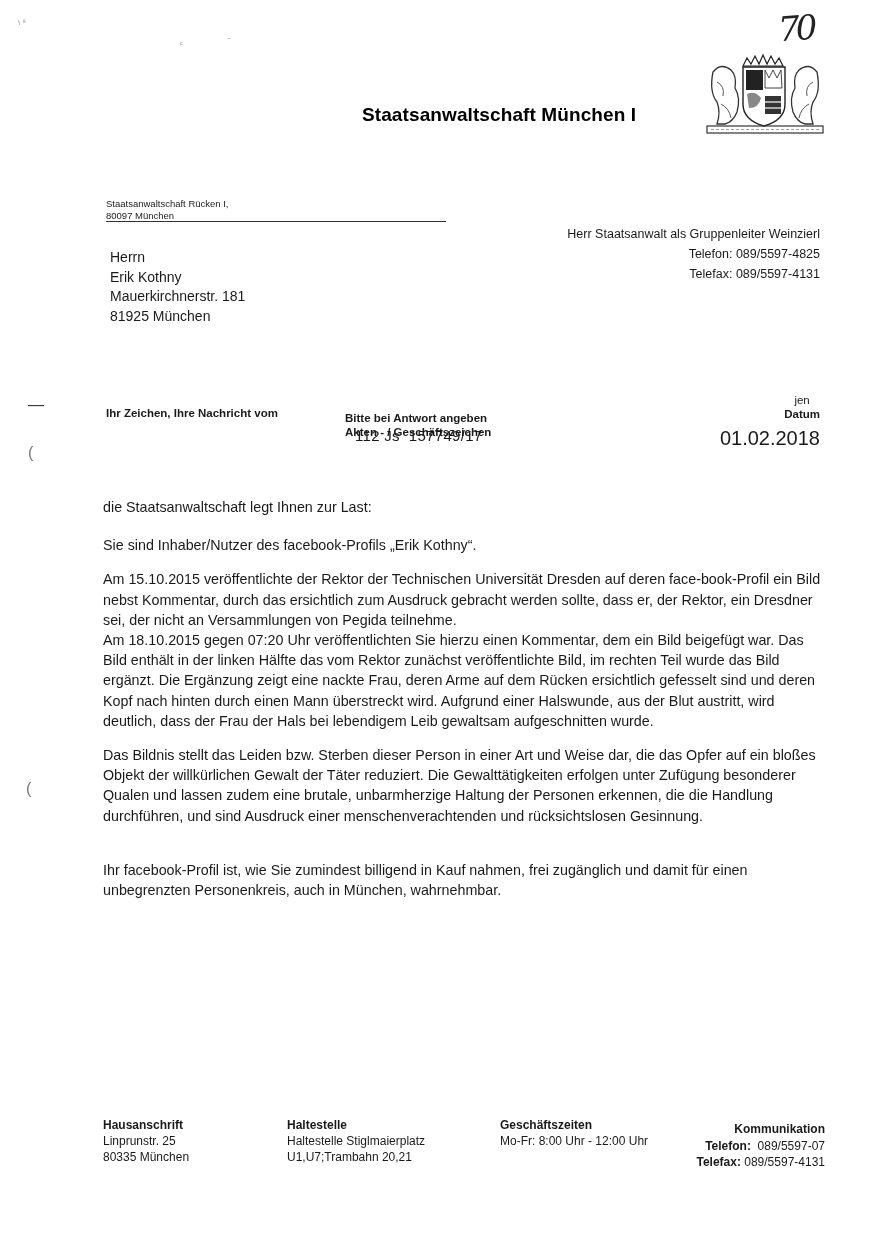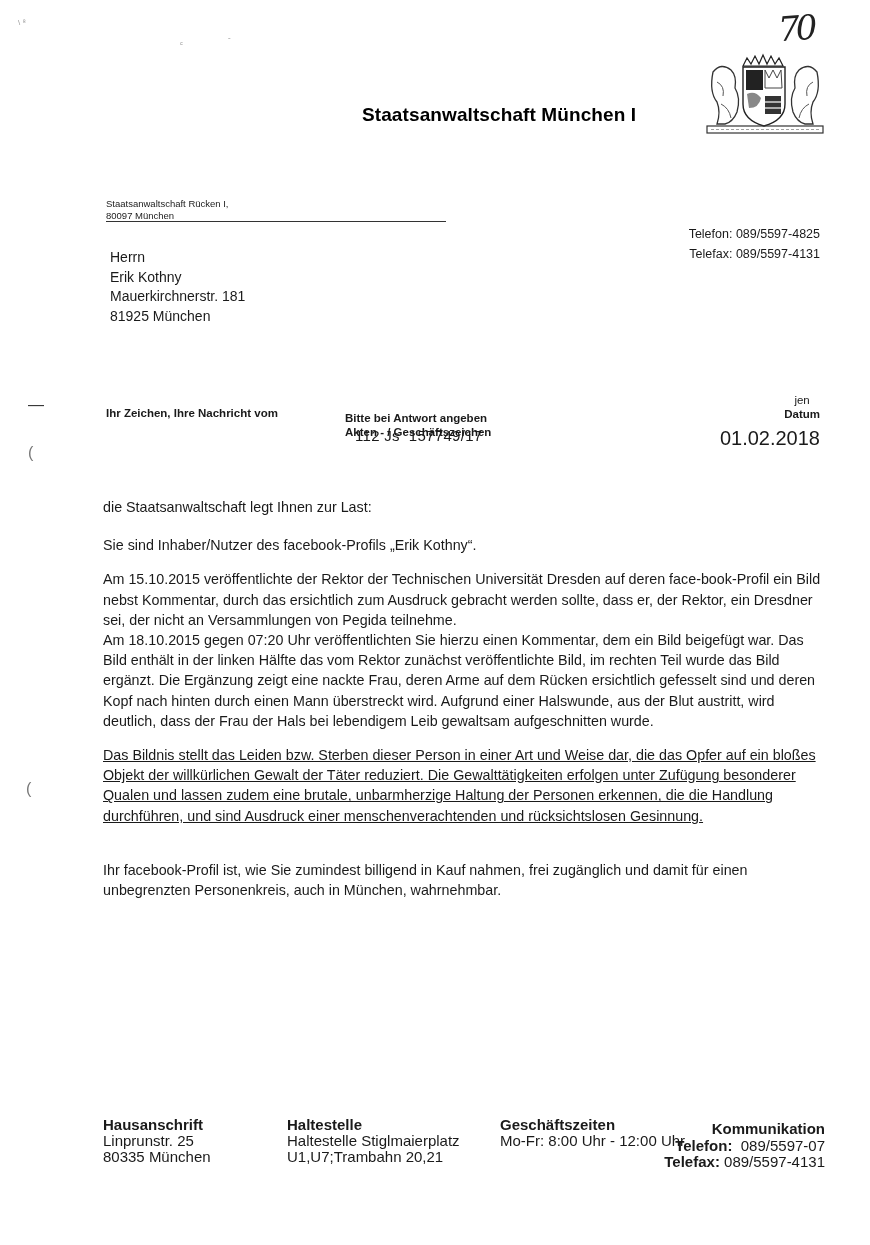--- a/index.html
+++ b/index.html
@@ -30,22 +30,22 @@
     .date-col { right: 50px; top: 393px; text-align: center; }
     .date-value { right: 50px; top: 427px; font-size: 20px; text-align: right; }
     .letter-body {
       left: 103px; top: 497px; width: 727px; font-size: 14.3px; line-height: 20.2px;
     }
     .letter-body p { margin: 0; }
     .greeting { margin-bottom: 24px !important; }
     .lead { margin-bottom: 18px !important; }
     .profile { margin-bottom: 14px !important; }
     .para { margin-bottom: 14px !important; }
-    .para2 { margin-bottom: 34px !important; text-decoration: underline; }
-    .footer { top: 1117px; font-size: 15px; line-height: 16px; }
+    .para2 { margin-bottom: 34px !important; }
+    .footer { top: 1117px; font-size: 12px; line-height: 16px; }
     .footer .ft-h { font-weight: bold; }
     .f1 { left: 103px; }
     .f2 { left: 287px; }
     .f3 { left: 500px; }
     .f4 { right: 45px; text-align: right; }
     .f4 .ft-h { margin-bottom: 1px; }
     b.lbl { font-weight: bold; }
   </style>
 </head>
 <body>
@@ -87,20 +87,21 @@
 <div class="abs sender-rule"></div>
 
 <div class="abs recipient">
   <div>Herrn</div>
   <div>Erik Kothny</div>
   <div>Mauerkirchnerstr. 181</div>
   <div>81925 München</div>
 </div>
 
 <div class="abs contact">
+  <div>Herr Staatsanwalt als Gruppenleiter Weinzierl</div>
   <div>Telefon: 089/5597-4825</div>
   <div>Telefax: 089/5597-4131</div>
 </div>
 
 <div class="abs side-mark" style="left:28px;top:396px;color:#333;">—</div>
 <div class="abs side-mark" style="left:28px;top:444px;">(</div>
 <div class="abs side-mark" style="left:26px;top:780px;">(</div>
 
 <div class="abs hdr-label ihr-zeichen">Ihr Zeichen, Ihre Nachricht vom</div>
 <div class="abs ref-col">

